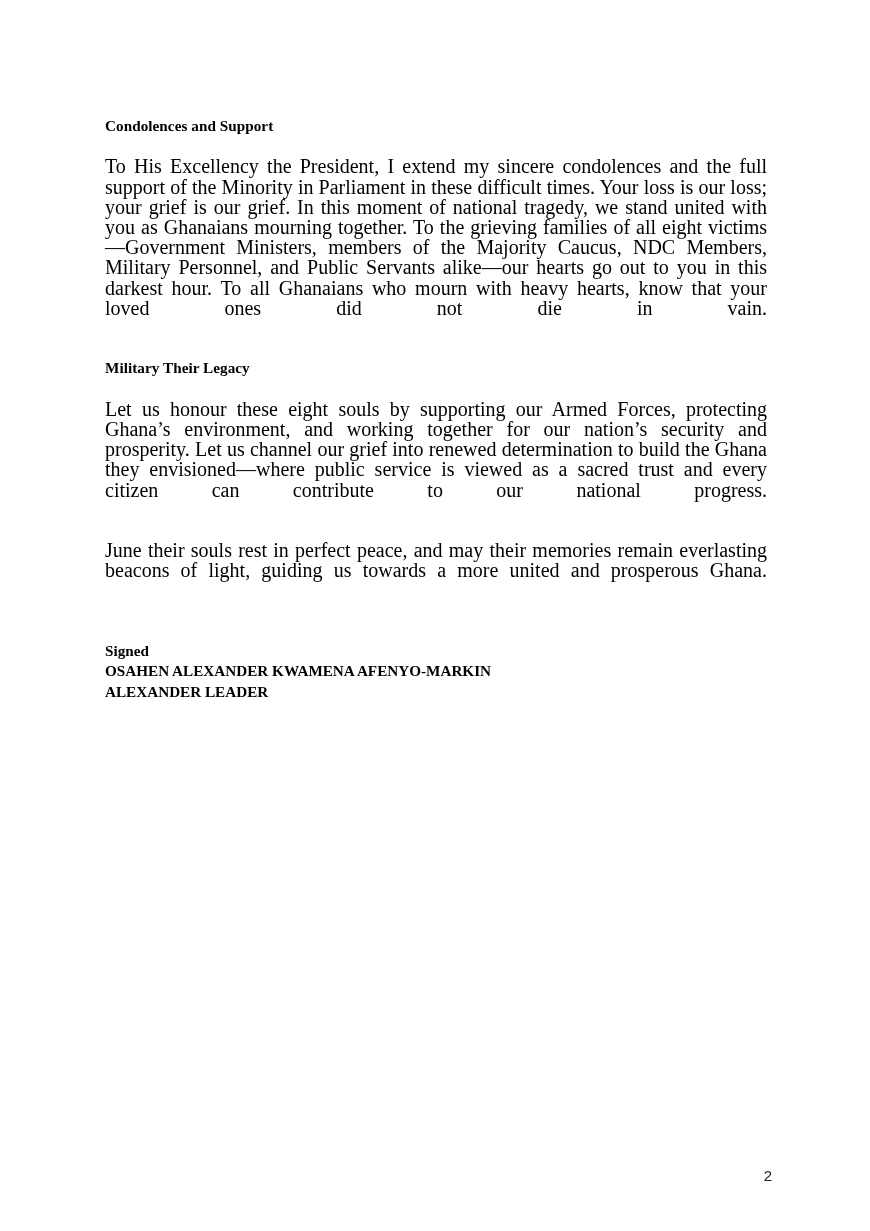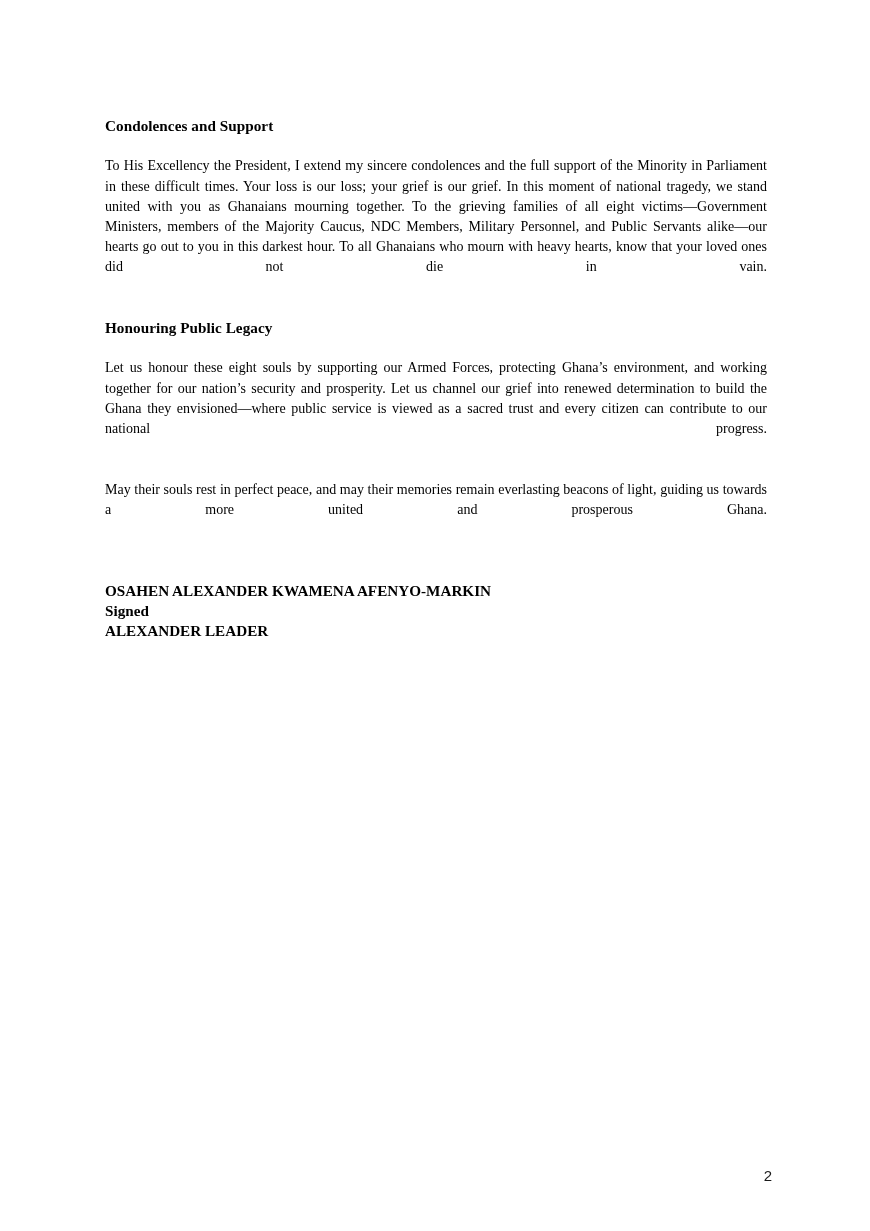--- a/index.html
+++ b/index.html
@@ -25,21 +25,21 @@
   }
   .heading {
     font-size: 15.2px;
     font-weight: bold;
     line-height: 20.2px;
     text-align: left;
     margin: 0;
     letter-spacing: 0.05px;
   }
   .para {
-    font-size: 14px;
+    font-size: 20px;
     line-height: 20.2px;
     text-align: justify;
     text-justify: inter-word;
     margin: 0;
     hyphens: none;
   }
   
   .para::after {
     content: "";
     display: inline-block;
@@ -80,38 +80,38 @@
   <div class="content">
 
     <h2 class="heading">Condolences and Support</h2>
 
     <div class="spacer"></div>
 
     <p class="para">To His Excellency the President, I extend my sincere condolences and the full support of the Minority in Parliament in these difficult times. Your loss is our loss; your grief is our grief. In this moment of national tragedy, we stand united with you as Ghanaians mourning together. To the grieving families of all eight victims—Government Ministers, members of the Majority Caucus, NDC Members, Military Personnel, and Public Servants alike—our hearts go out to you in this darkest hour. To all Ghanaians who mourn with heavy hearts, know that your loved ones did not die in vain.</p>
 
     <div class="spacer"></div>
 
-    <h2 class="heading">Honouring Public Legacy</h2>
+    <h2 class="heading">Military Their Legacy</h2>
 
     <div class="spacer"></div>
 
     <p class="para">Let us honour these eight souls by supporting our Armed Forces, protecting Ghana’s environment, and working together for our nation’s security and prosperity. Let us channel our grief into renewed determination to build the Ghana they envisioned—where public service is viewed as a sacred trust and every citizen can contribute to our national progress.</p>
 
     <div class="spacer"></div>
 
-    <p class="para">May their souls rest in perfect peace, and may their memories remain everlasting beacons of light, guiding us towards a more united and prosperous Ghana.</p>
+    <p class="para">June their souls rest in perfect peace, and may their memories remain everlasting beacons of light, guiding us towards a more united and prosperous Ghana.</p>
 
     <div class="spacer"></div>
 
 
     <div class="spacer"></div>
 
+    <p class="sig-line">Signed</p>
+
     <p class="sig-line">OSAHEN ALEXANDER KWAMENA AFENYO-MARKIN</p>
-
-    <p class="sig-line">Signed</p>
 
     <p class="sig-line">ALEXANDER LEADER</p>
 
   </div>
 
   <div class="page-number">2</div>
 
 </div>
 
 </body></html>

